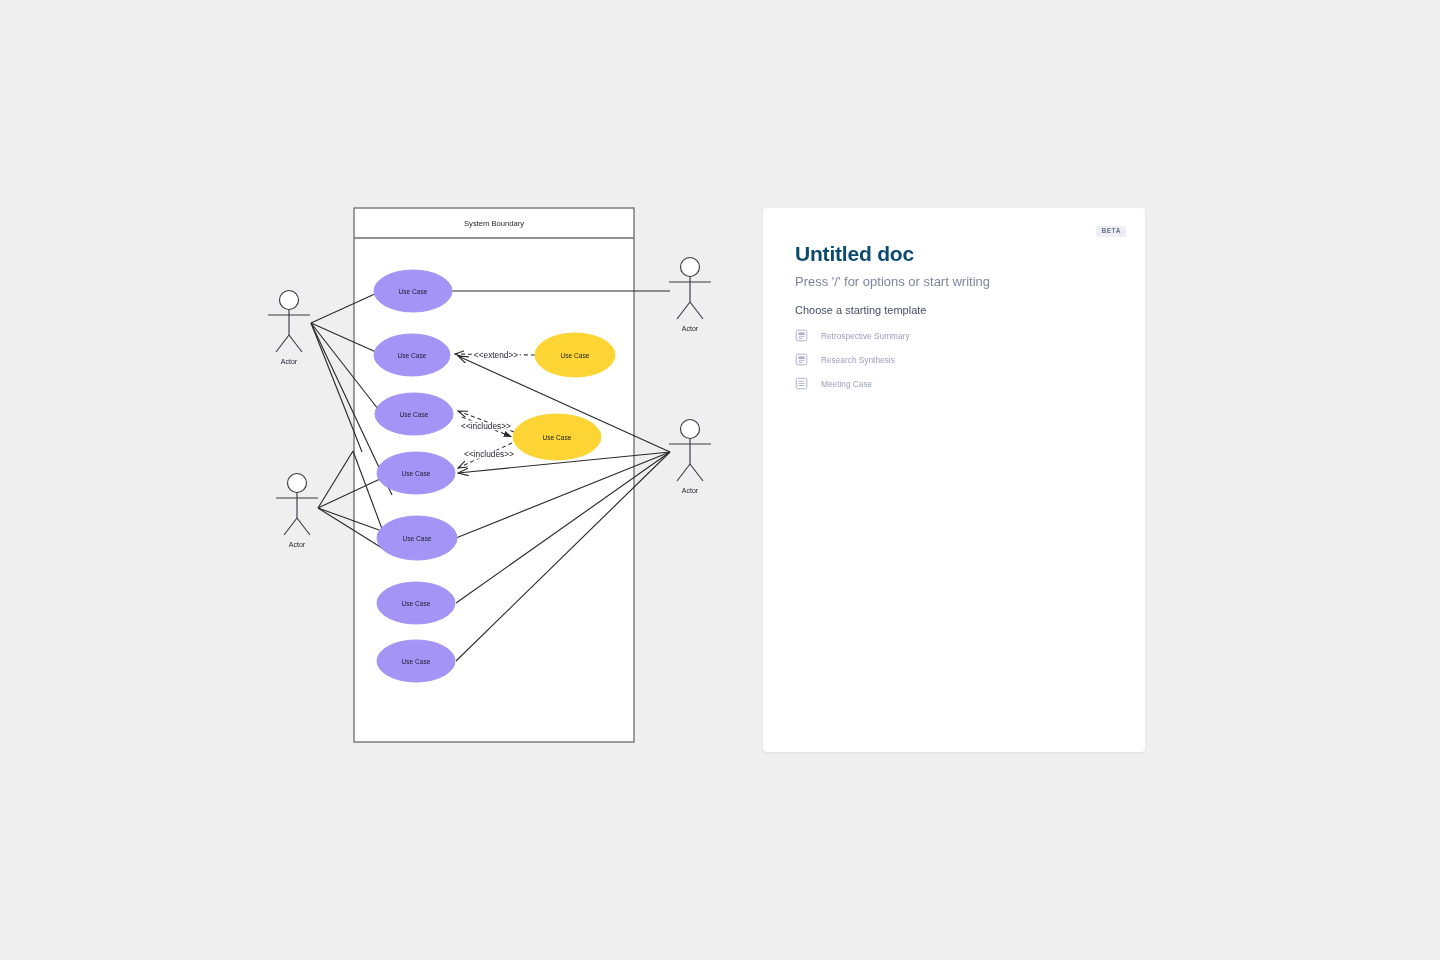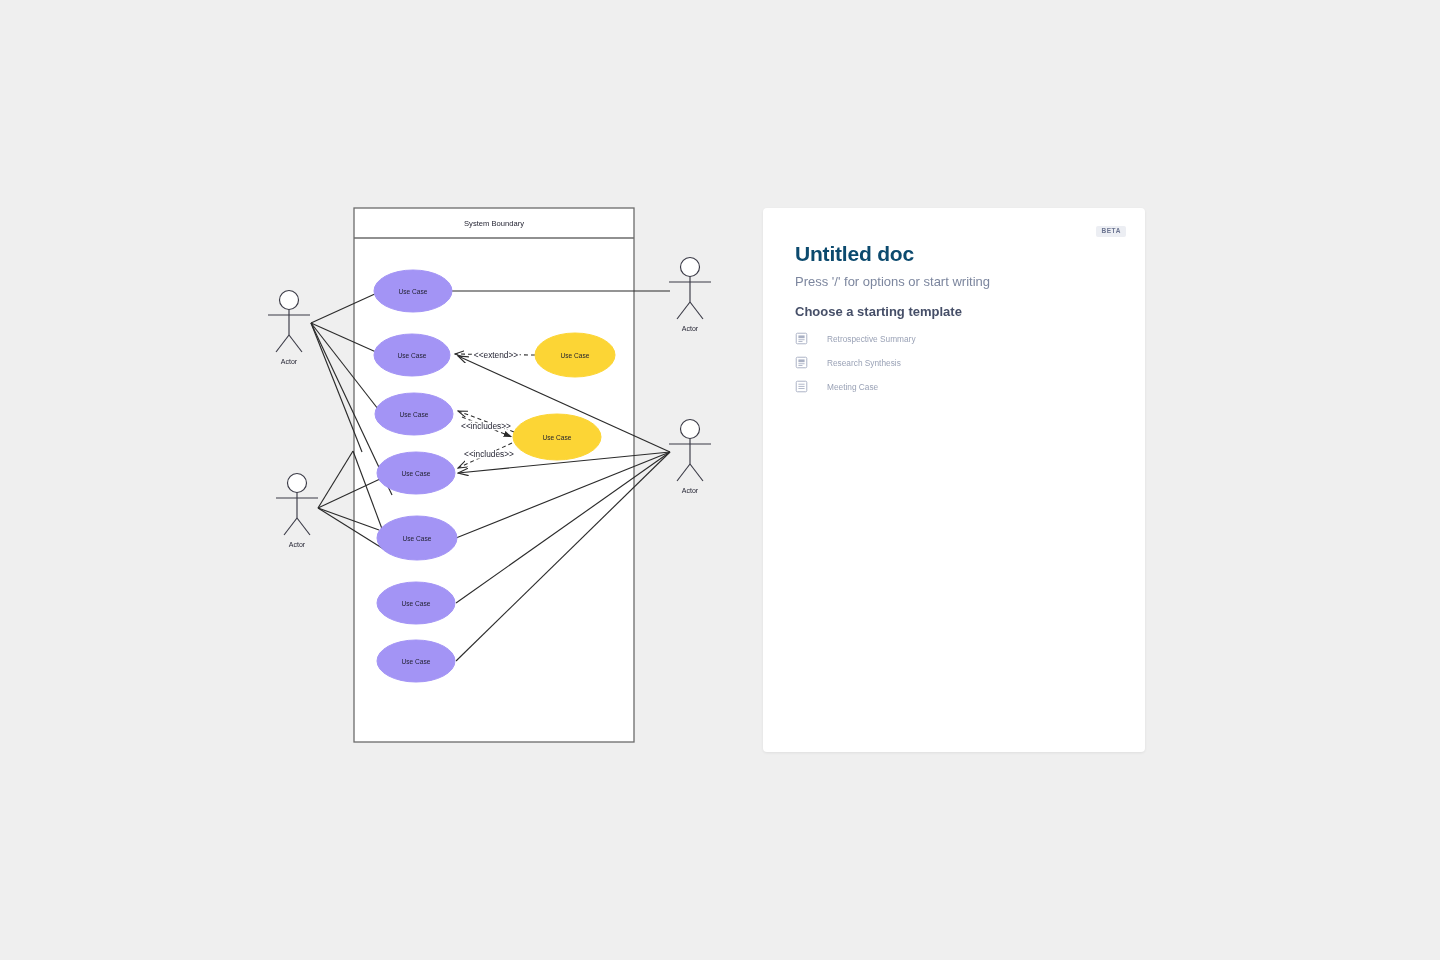--- a/index.html
+++ b/index.html
@@ -60,29 +60,29 @@
     margin: 0 0 9px 0;
     line-height: 1.1;
   }
   #doc-hint {
     font-size: 13px;
     color: #7c869e;
     margin: 0 0 14px 0;
     line-height: 1.2;
   }
   #doc-section-title {
-    font-size: 13px;
-    font-weight: bold;
+    font-size: 11px;
+    font-weight: normal;
     color: #464f68;
     margin: 0 16px 11px 0;
   }
   .tpl-row {
     display: flex;
     align-items: center;
-    gap: 19px;
+    gap: 13px;
     height: 18px;
     margin-bottom: 6px;
     cursor: pointer;
   }
   .tpl-icon {
     width: 13px;
     height: 13px;
     flex: 0 0 13px;
     display: block;
   }

